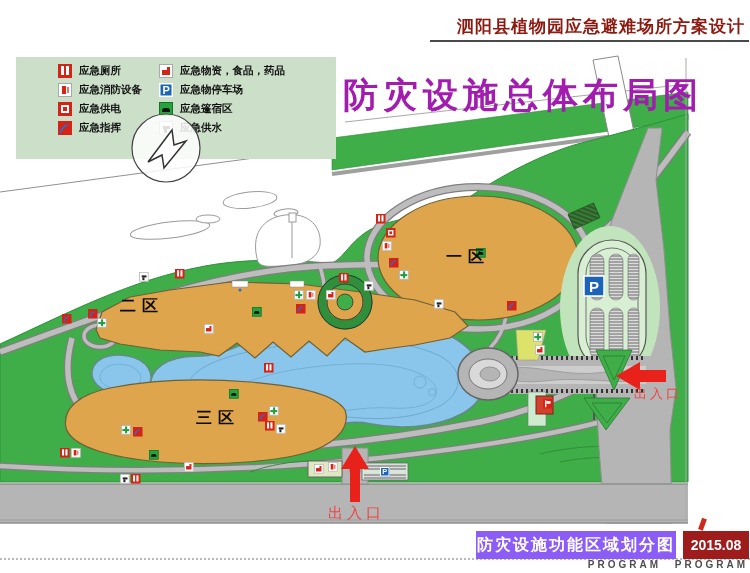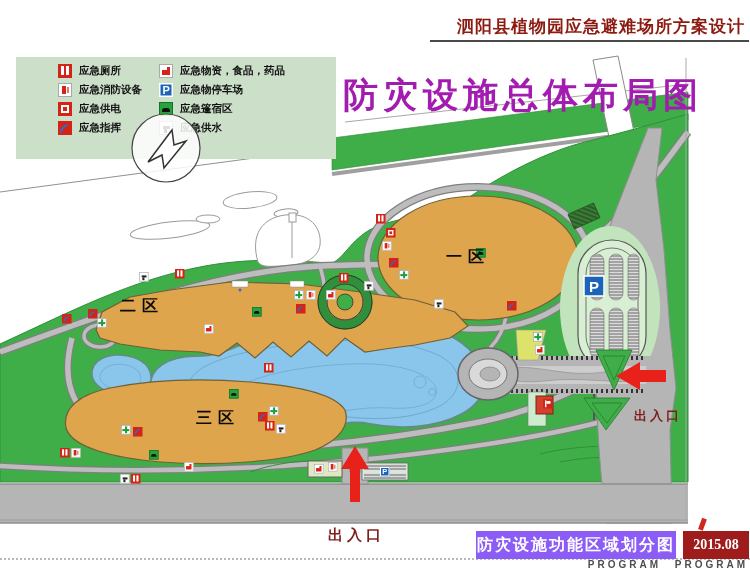--- a/index.html
+++ b/index.html
@@ -60,31 +60,31 @@
   
   .map-layer{position:absolute;inset:0;z-index:3;}
   .map-layer .ic{position:absolute;transform:scale(0.68);transform-origin:top left;}
   .map-layer .ic-medical{background:#fff;border:1px solid #999;}
   .map-layer .ic-medical::before{background:#1f9e3e;left:1px;top:4.5px;}
   .map-layer .ic-medical::after{background:#1f9e3e;left:4.5px;top:1px;}
 
   
   .zone-label{position:absolute;z-index:3;font-size:16px;font-weight:bold;color:#0a0a0a;
               letter-spacing:6px;white-space:nowrap;}
-  .entrance-label{position:absolute;z-index:4;font-weight:bold;color:#7f1d1d;white-space:nowrap;margin-top:22px;}
+  .entrance-label{position:absolute;z-index:4;font-weight:normal;color:#ef4444;white-space:nowrap;}
   .entrance-label.right{left:634px;top:385px;font-size:13px;letter-spacing:3px;}
   .entrance-label.bottom{left:328px;top:504px;font-size:15px;letter-spacing:4px;}
 
   
   .dotline{position:absolute;left:0;right:0;top:558px;border-top:2px dotted #b9b9b9;z-index:1;}
   .foot-name{position:absolute;left:476px;top:531px;width:200px;height:28px;background:#8b5cf6;
              color:#fff;font-size:16px;font-weight:bold;letter-spacing:2px;text-align:center;
              line-height:28px;z-index:2;}
   .foot-date{position:absolute;left:683px;top:531px;width:66px;height:28px;background:#9e1c1c;
-             color:#fff;font-size:14px;font-weight:bold;text-align:center;line-height:28px;z-index:2;font-family:Liberation Serif, serif;}
+             color:#fff;font-size:14px;font-weight:bold;text-align:center;line-height:28px;z-index:2;}
   .foot-credit{position:absolute;right:2px;top:559px;font-size:10px;font-weight:bold;
                letter-spacing:3px;word-spacing:8px;color:#4d4d4d;z-index:2;}
 
   .map-svg{position:absolute;inset:0;z-index:0;}
   .compass{position:absolute;left:118px;top:110px;z-index:5;}
 </style>
 </head>
 <body>
 
 <div class="page">

